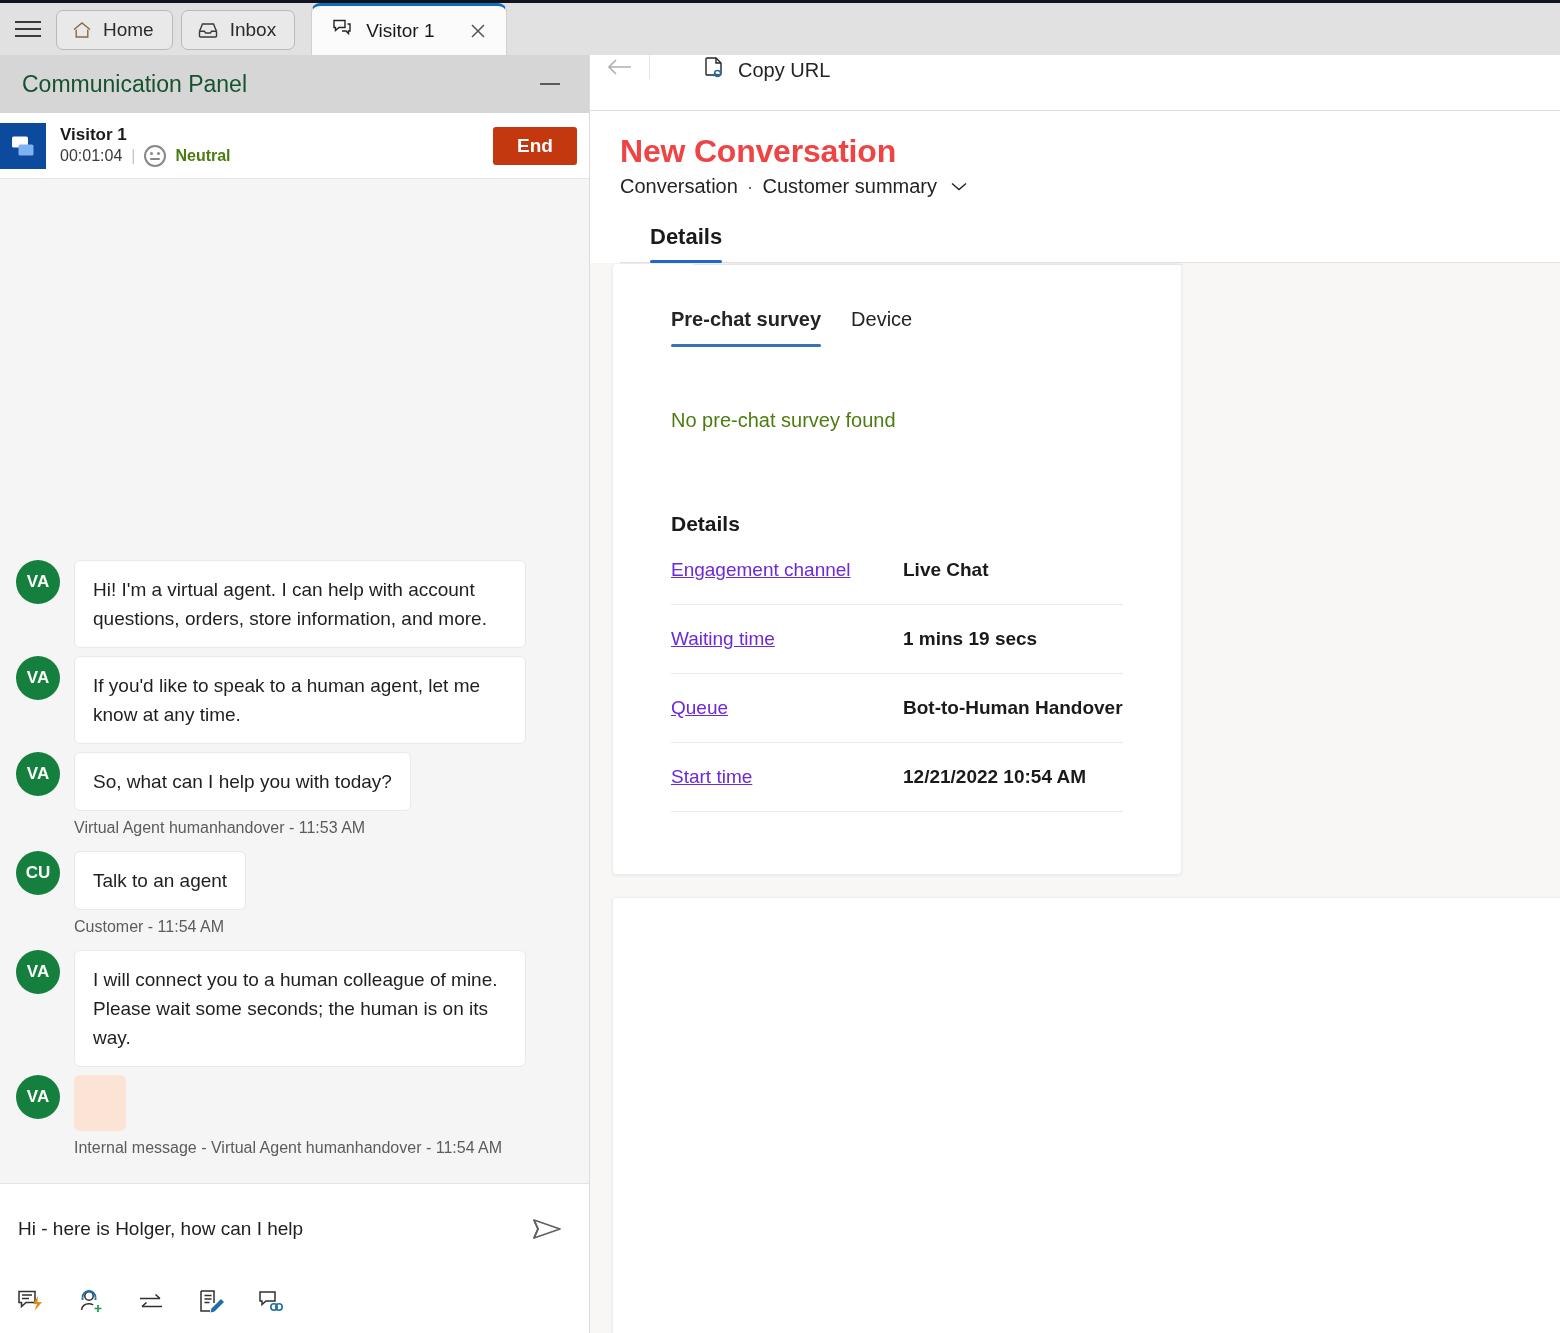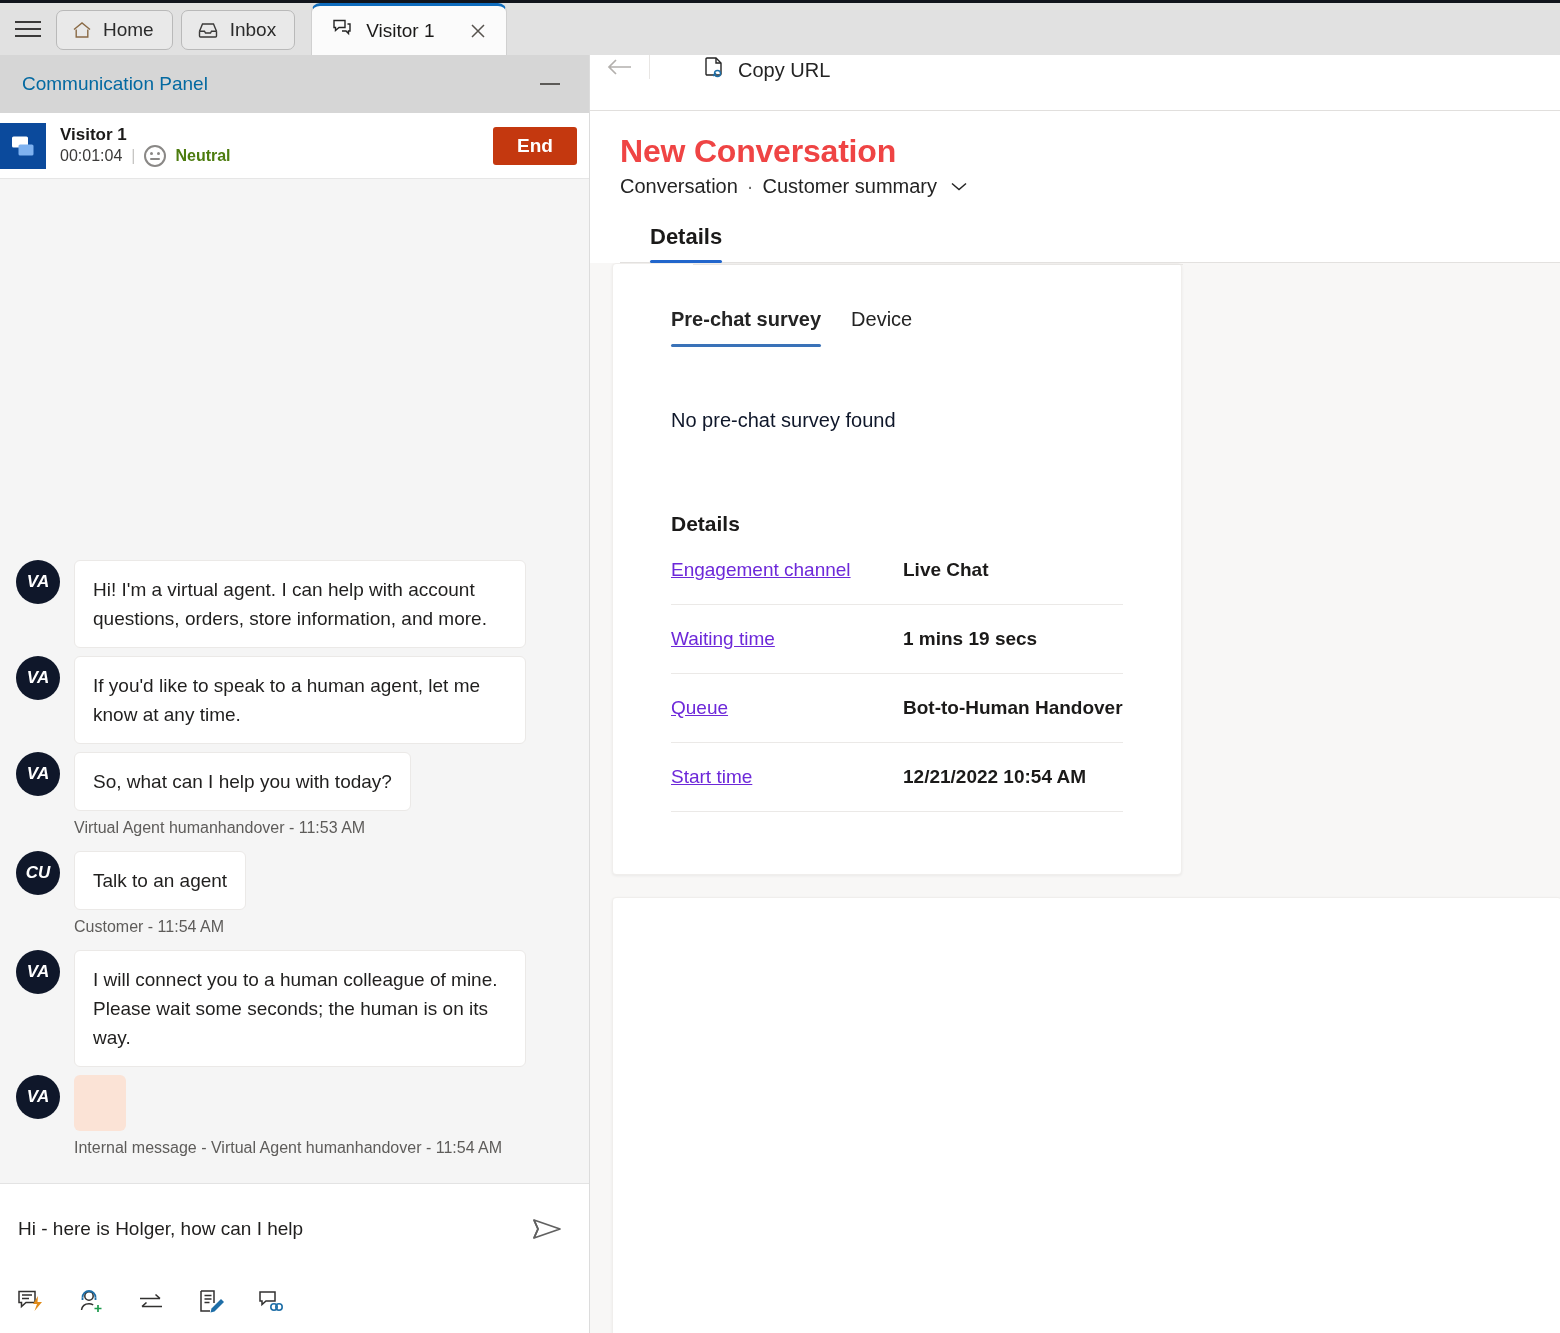--- a/index.html
+++ b/index.html
@@ -55,21 +55,21 @@
     position: absolute; top: 55px; left: 0; width: 590px; height: 1278px;
     background: #f3f2f1;
     border-right: 1px solid #dcdcdc;
     display: flex; flex-direction: column;
   }
   .cp-header {
     height: 58px; background: #d6d6d6;
     display: flex; align-items: center; justify-content: space-between;
     padding: 0 24px 0 22px;
   }
-  .cp-title { font-size: 19px; color: #0369a1; }
+  .cp-title { font-size: 23px; color: #14532d; }
   .cp-min { width: 30px; height: 30px; display:flex; align-items:center;
             justify-content:center; cursor:pointer; }
   .cp-min i { display:block; width:20px; height:2px; background:#5c5a57; }
 
   .visitor-bar {
     height: 66px; background: #ffffff;
     border-bottom: 1px solid #e6e6e6;
     display: flex; align-items: center; padding-left: 0; padding-right: 12px;
   }
   .visitor-icon {
@@ -110,24 +110,24 @@
   
   .chat-area {
     flex: 1; background: #f5f5f5;
     position: relative; overflow: hidden;
     padding: 0 16px;
   }
   .msg-list { position:absolute; left:0; right:0; bottom: 12px; padding: 0 16px; }
   .msg-row { display:flex; align-items:flex-start; margin-bottom: 8px; }
   .avatar {
     width: 44px; height: 44px; border-radius: 50%;
-    background: #0f172a; color:#fff;
+    background: #15803d; color:#fff;
     font-size: 17px; font-weight: bold;
     display:flex; align-items:center; justify-content:center;
-    flex-shrink: 0; margin-right: 14px; font-style: italic;
+    flex-shrink: 0; margin-right: 14px;
   }
   .bubble {
     background:#ffffff; border: 1px solid #ebe9e7; border-radius: 6px;
     padding: 14px 18px;
     font-size: 19px; line-height: 29px; color:#201f1e;
     max-width: 452px;
   }
   .bubble.internal {
     background: #fbe3d6; border: none; width: 52px; height: 56px; padding: 0;
     border-radius: 6px;
@@ -216,21 +216,21 @@
   }
   .survey-tab {
     font-size: 20px; color:#242424; padding-bottom: 16px;
     position:relative; cursor:pointer;
   }
   .survey-tab.sel { font-weight: bold; }
   .survey-tab.sel::after {
     content:""; position:absolute; left:0; right:0; bottom:0;
     height:3px; background:#3a72b8; border-radius:2px;
   }
-  .survey-empty { margin-top: 62px; font-size: 20px; color:#0f172a; }
+  .survey-empty { margin-top: 62px; font-size: 20px; color:#4d7c0f; }
   .details-h { margin-top: 80px; font-size: 21px; font-weight: bold; color:#1b1a19; }
   .detail-row {
     display:flex; align-items:center; height: 69px;
     border-bottom: 1px solid #ebe9e7;
   }
   .detail-row:first-of-type { border-top: 1px solid #ebe9e7; }
   .detail-key { width: 232px; font-size: 19px; color:#6d28d9;text-decoration:underline; }
   .detail-val { font-size: 19px; font-weight: bold; color:#1b1a19; }
   .card-empty {
     position:absolute; top: 634px; left: 22px; right: -2px; bottom: -40px;

